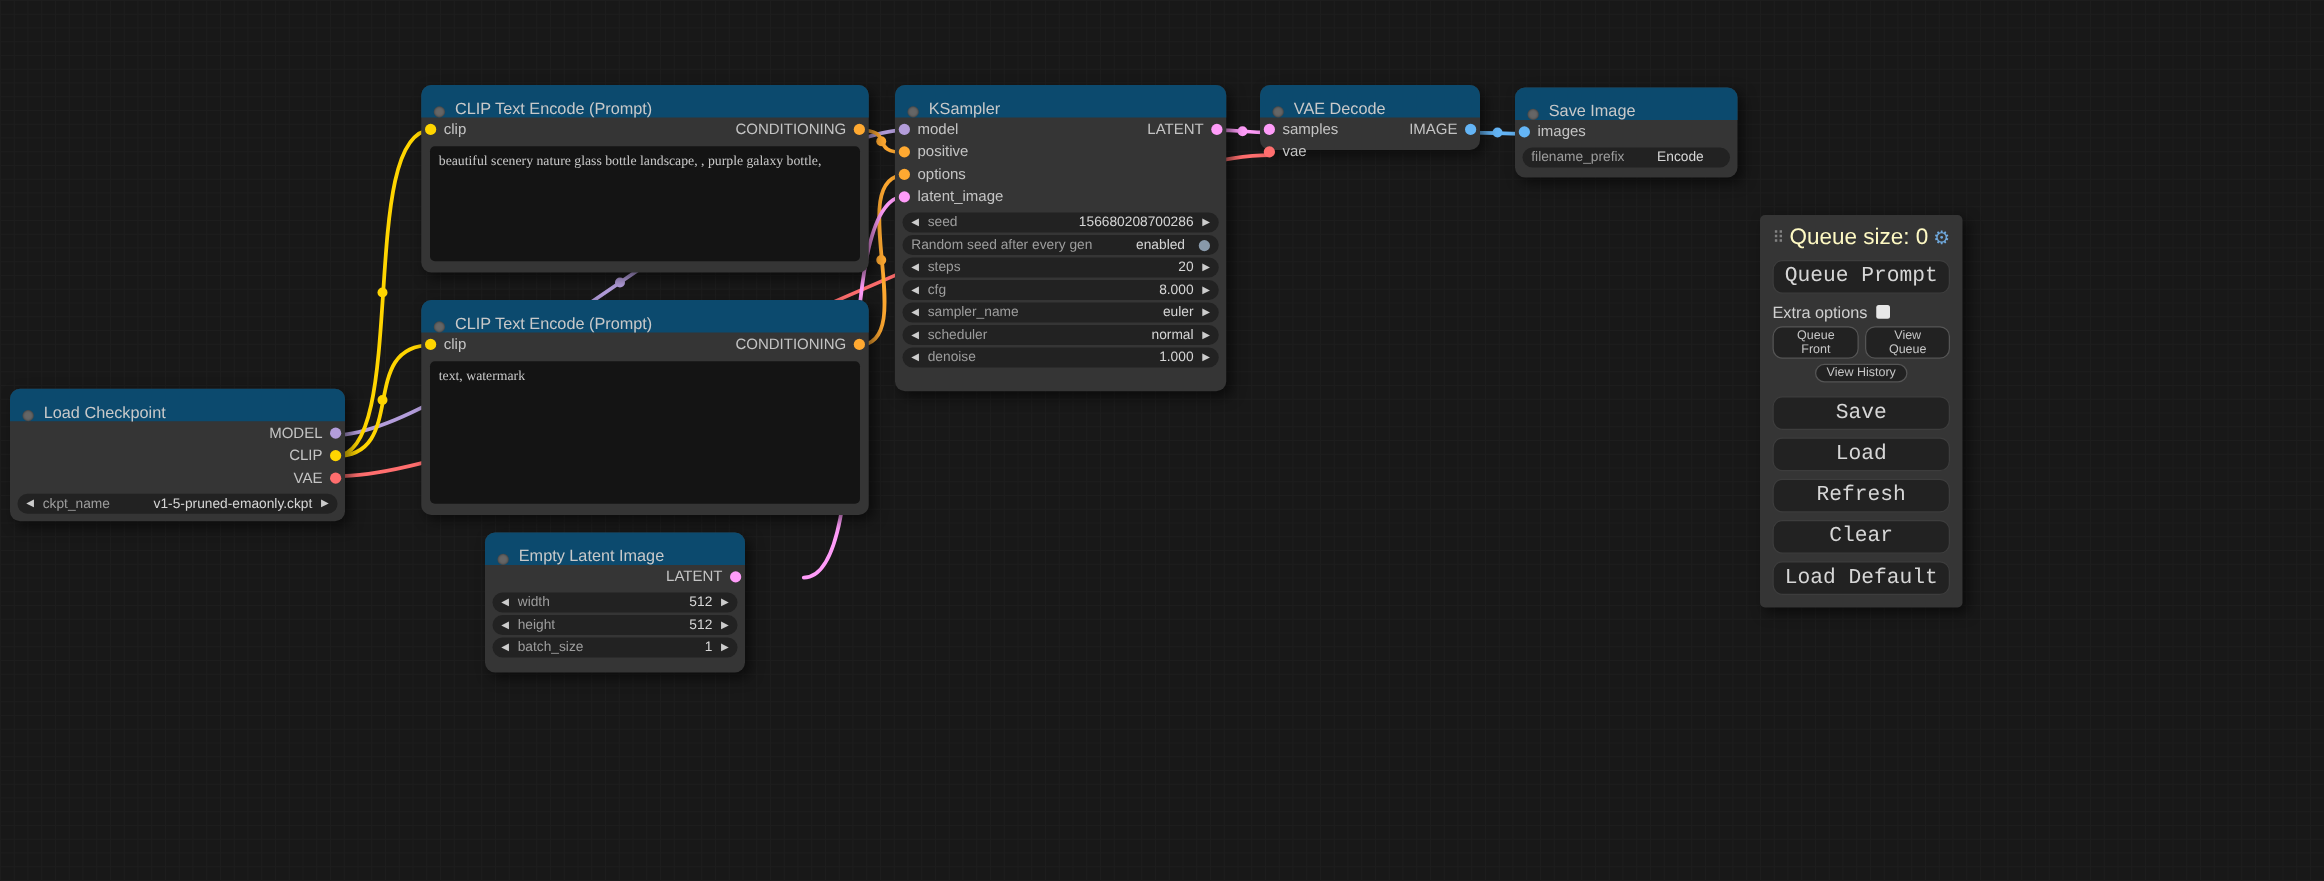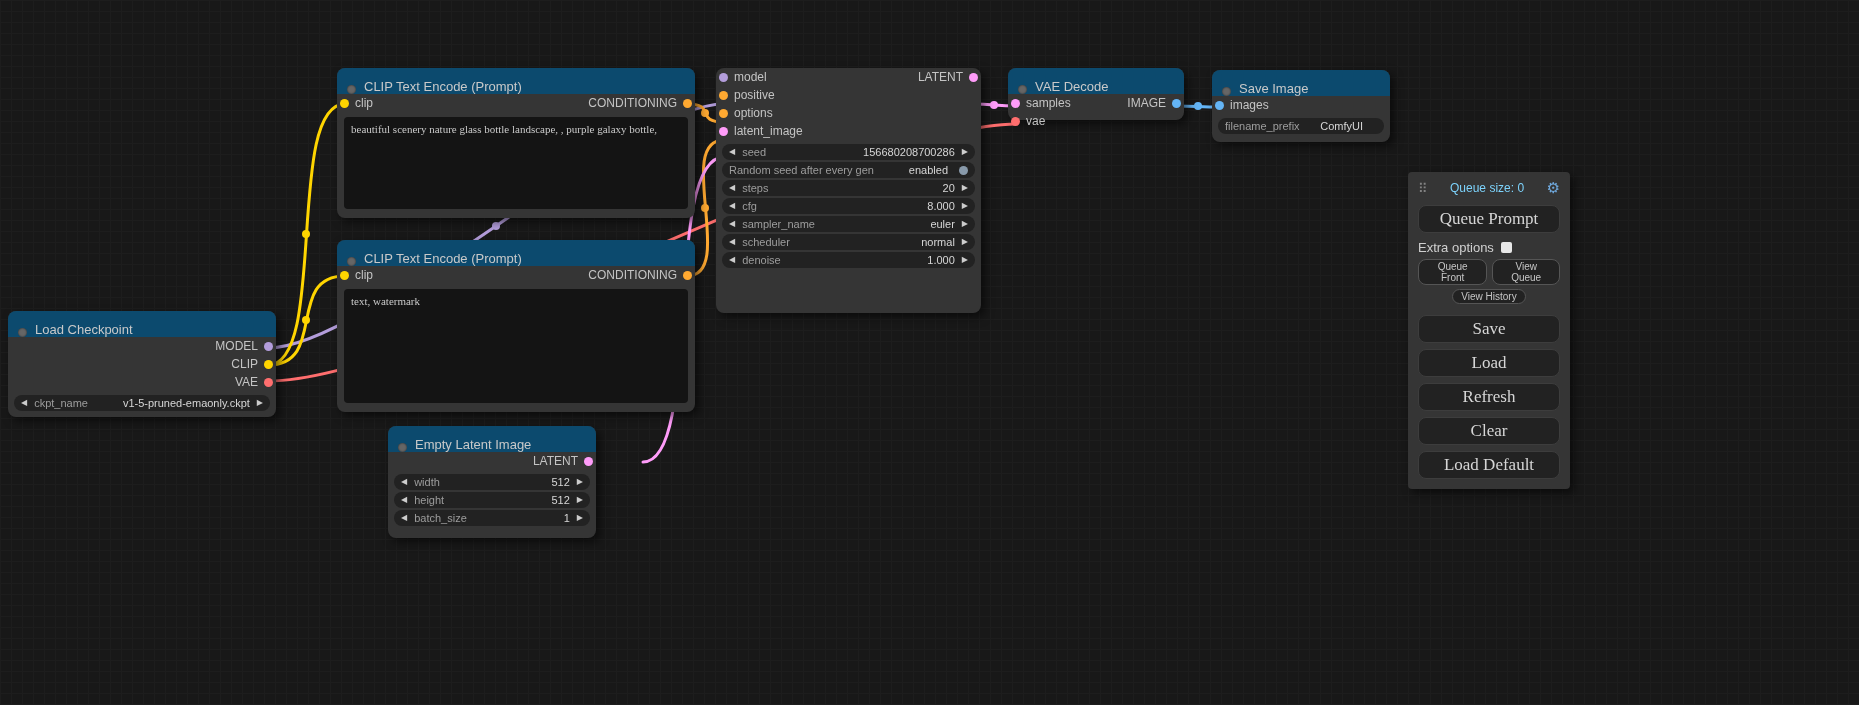--- a/index.html
+++ b/index.html
@@ -19,23 +19,23 @@
   .widgets{padding:2px 6px}
   .widget{display:flex;align-items:center;height:16px;margin:2px 0;background:#222;border-radius:8px;font-size:11px;color:#aaa;padding:0 7px;gap:7px}
   .arrow{color:#ccc;font-size:8px;line-height:16px;cursor:pointer;flex:none}
   .wlabel{color:#9d9d9d;white-space:nowrap}
   .wvalue{margin-left:auto;color:#d6d6d6;white-space:nowrap}
   .tdot{width:9px;height:9px;border-radius:50%;flex:none;margin-left:4px}
   .prompt-box{margin:5px 7px;background:#141414;border-radius:4px;color:#c9c9c9;font-family:Liberation Serif, serif;font-size:11px;line-height:1.4;padding:5px 7px;white-space:pre-wrap;overflow:hidden;cursor:text}
   .queue-panel{position:absolute;z-index:3;background:#353535;border-radius:4px;box-shadow:4px 4px 10px rgba(0,0,0,.55);padding:7px 10px;display:flex;flex-direction:column;color:#ccc;width:162px}
   .qp-header{display:flex;align-items:center;margin-bottom:5px}
   .drag-handle{color:#828282;font-size:13px;cursor:grab}
-  .queue-size{flex:1;text-align:center;font-size:12px;color:#7dd3fc}
+  .queue-size{flex:1;text-align:center;font-size:18px;color:#fef9c3}
   .gear{font-size:15px;cursor:pointer}
-  .qp-btn{background:#222;border:1px solid #3d3d3d;color:#d6d6d6;border-radius:8px;font-size:17px;padding:3px 0;margin:3px 0;cursor:pointer;font-family:Liberation Serif, serif;width:100%}
+  .qp-btn{background:#222;border:1px solid #3d3d3d;color:#d6d6d6;border-radius:8px;font-size:17px;padding:3px 0;margin:3px 0;cursor:pointer;font-family:Liberation Mono, monospace;width:100%}
   .gap-top{margin-top:9px}
   .extra-row{display:flex;align-items:center;gap:7px;font-size:13px;margin:4px 0 2px;color:#d0d0d0}
   .checkbox{width:11px;height:11px;background:#e8e8e8;border-radius:2px;cursor:pointer}
   .small-row{display:flex;gap:5px;justify-content:center;margin:2px 0}
   .qp-small{background:#222;border:1px solid #555;color:#c6c6c6;border-radius:8px;font-size:10px;padding:1px 8px;cursor:pointer;font-family:"Liberation Sans",sans-serif}
 </style>
 </head>
 <body>
 
 <div class="canvas">
@@ -157,20 +157,24 @@
       <div class="widget">
         <span class="arrow">◀</span>
         <span class="wlabel">batch_size</span>
         <span class="wvalue">1</span>
         <span class="arrow">▶</span>
       </div>
     </div>
   </div>
 
   <div class="node" style="left:716px;top:68px;width:265px;height:245px;">
+    <div class="node-title">
+      <span class="cdot"></span>
+      <span>KSampler</span>
+    </div>
     <div class="prow">
       <div class="pin">
         <span class="pdot" style="background: rgb(179, 157, 219);"></span>
         <span>model</span>
       </div>
       <div class="pout">
         <span>LATENT</span>
         <span class="pdot" style="background: rgb(255, 156, 249);"></span>
       </div>
     </div>
@@ -267,21 +271,21 @@
     </div>
     <div class="prow">
       <div class="pin">
         <span class="pdot" style="background: rgb(100, 181, 246);"></span>
         <span>images</span>
       </div>
     </div>
     <div class="widgets">
       <div class="widget">
         <span class="wlabel">filename_prefix</span>
-        <span class="wvalue" style="margin-right:14px">ComfyUI</span>
+        <span class="wvalue" style="margin-right:14px">Encode</span>
       </div>
     </div>
   </div>
 
   <div class="queue-panel" style="left:1408px;top:172px;">
     <div class="qp-header">
       <span class="drag-handle">⠿</span>
       <span class="queue-size">Queue size: 0</span>
       <span class="gear" style="color: rgb(111, 168, 220);">⚙</span>
     </div>

